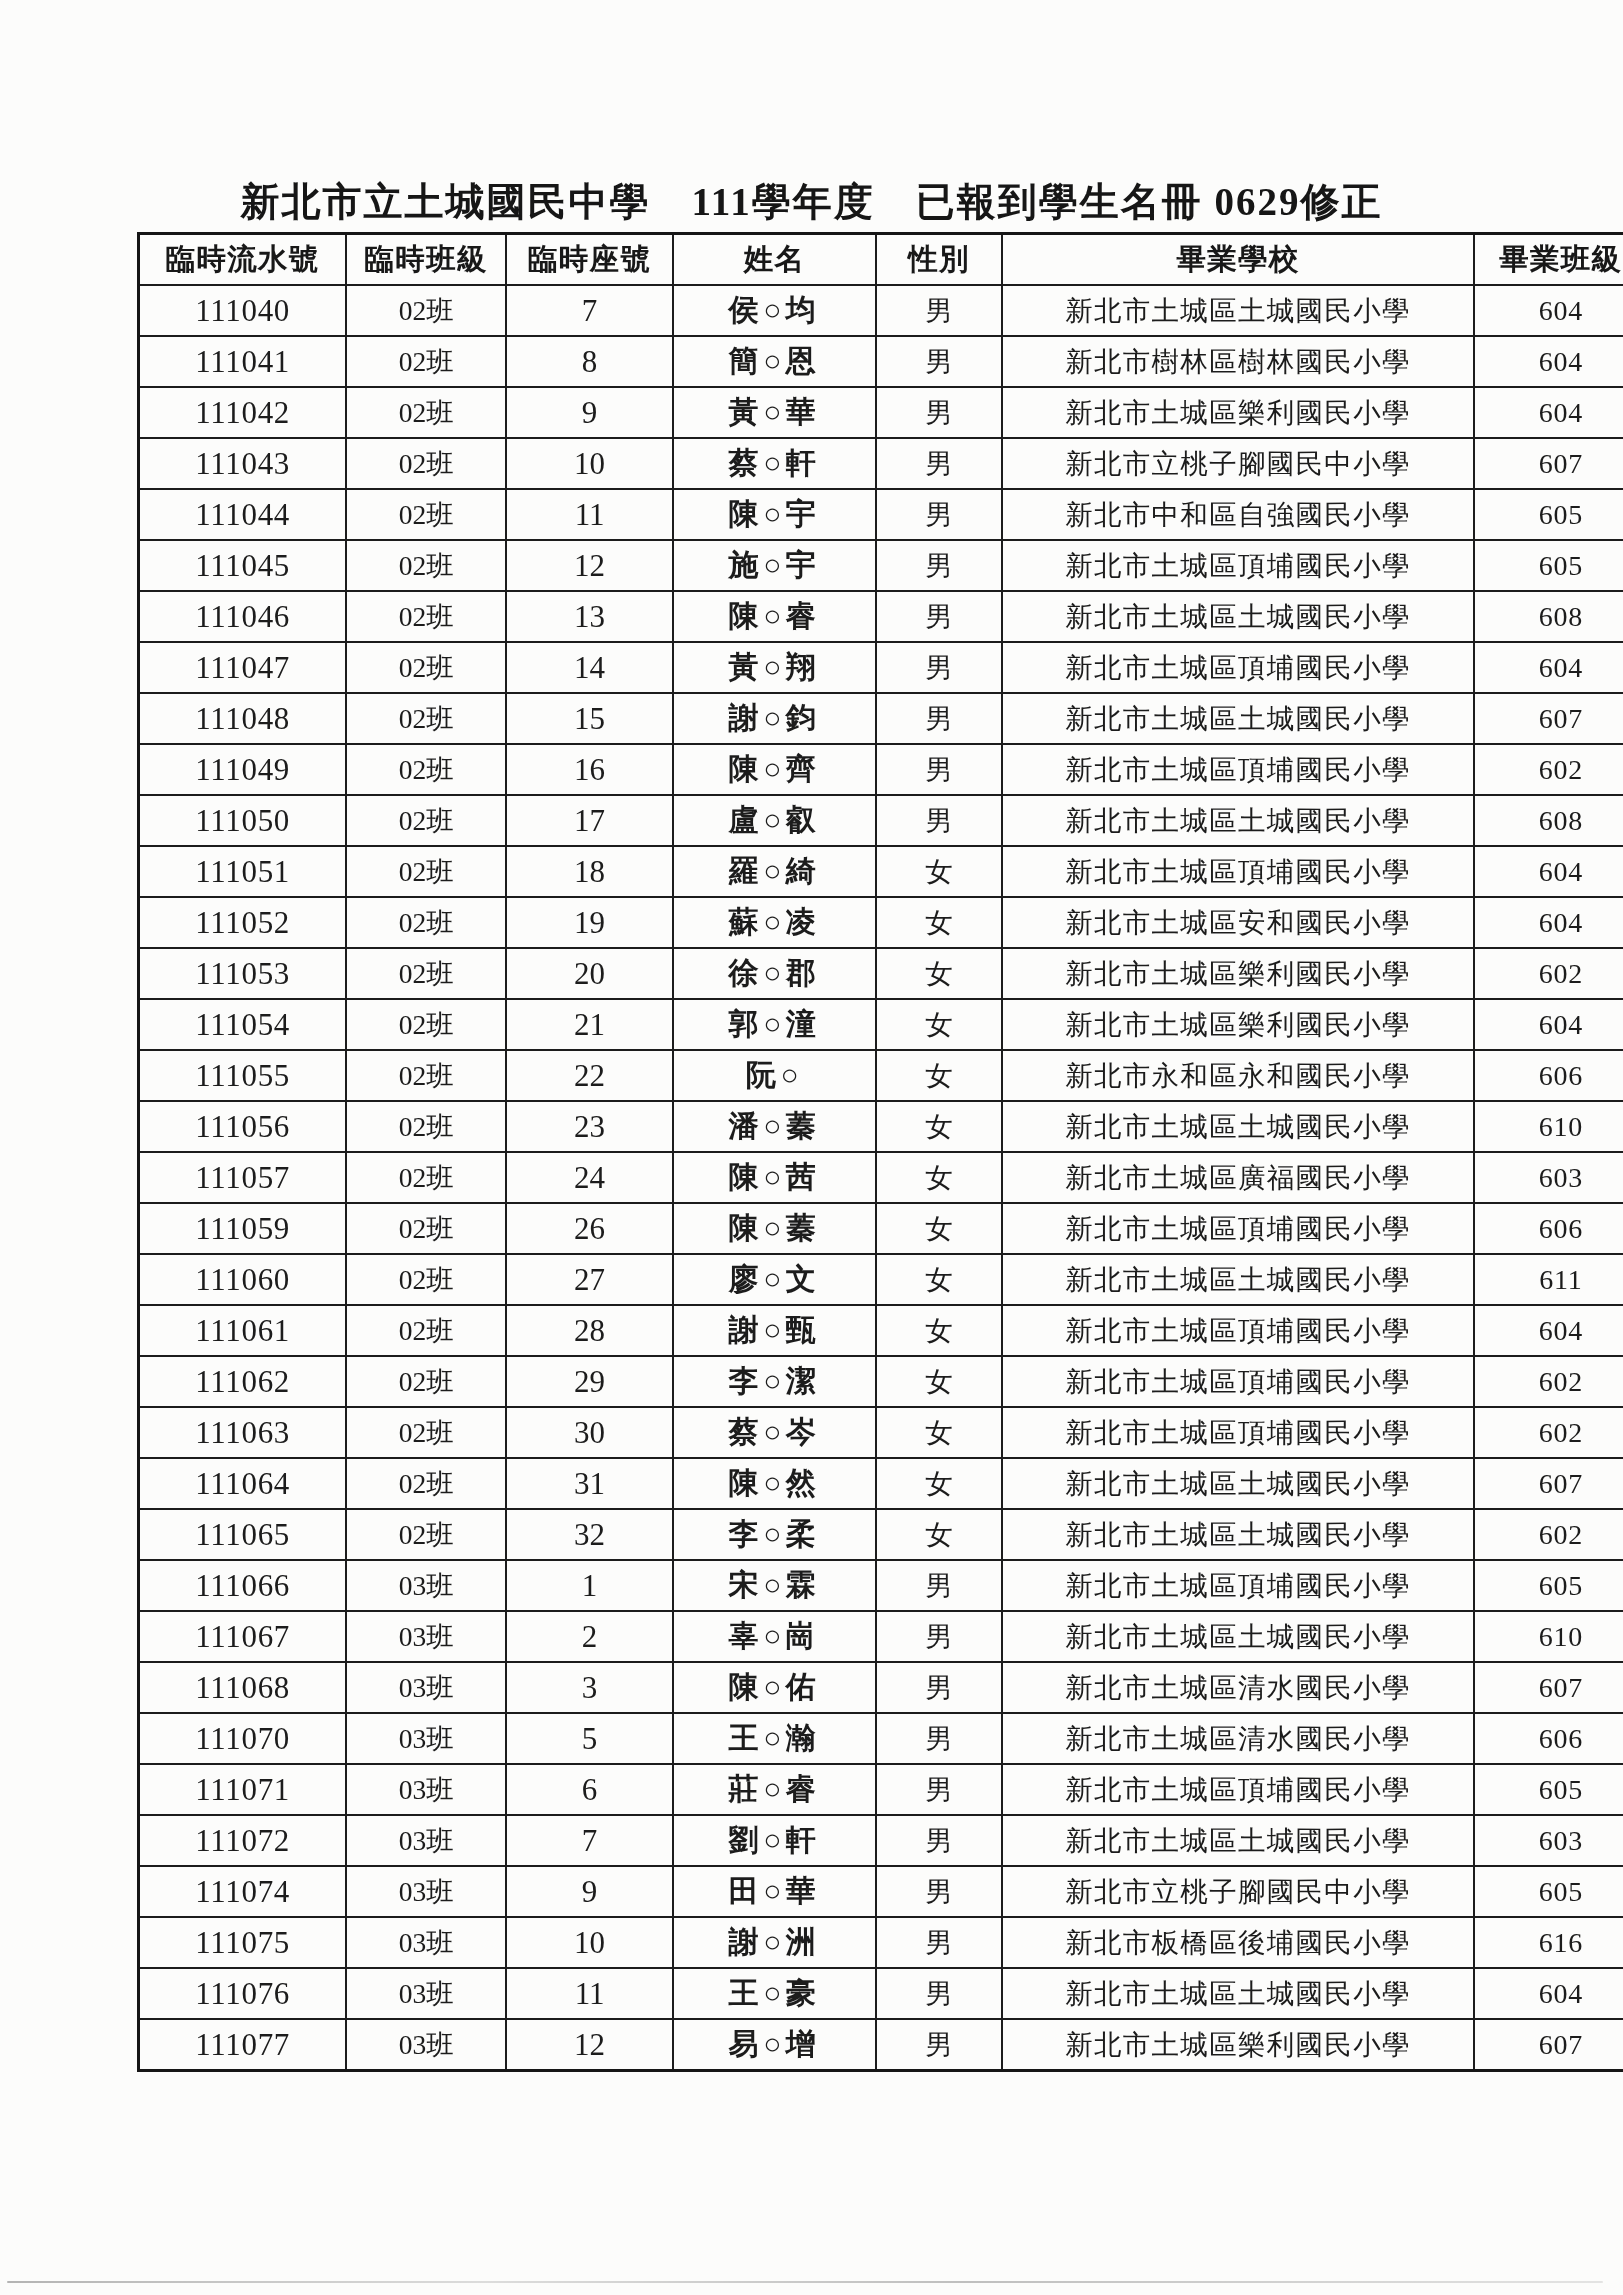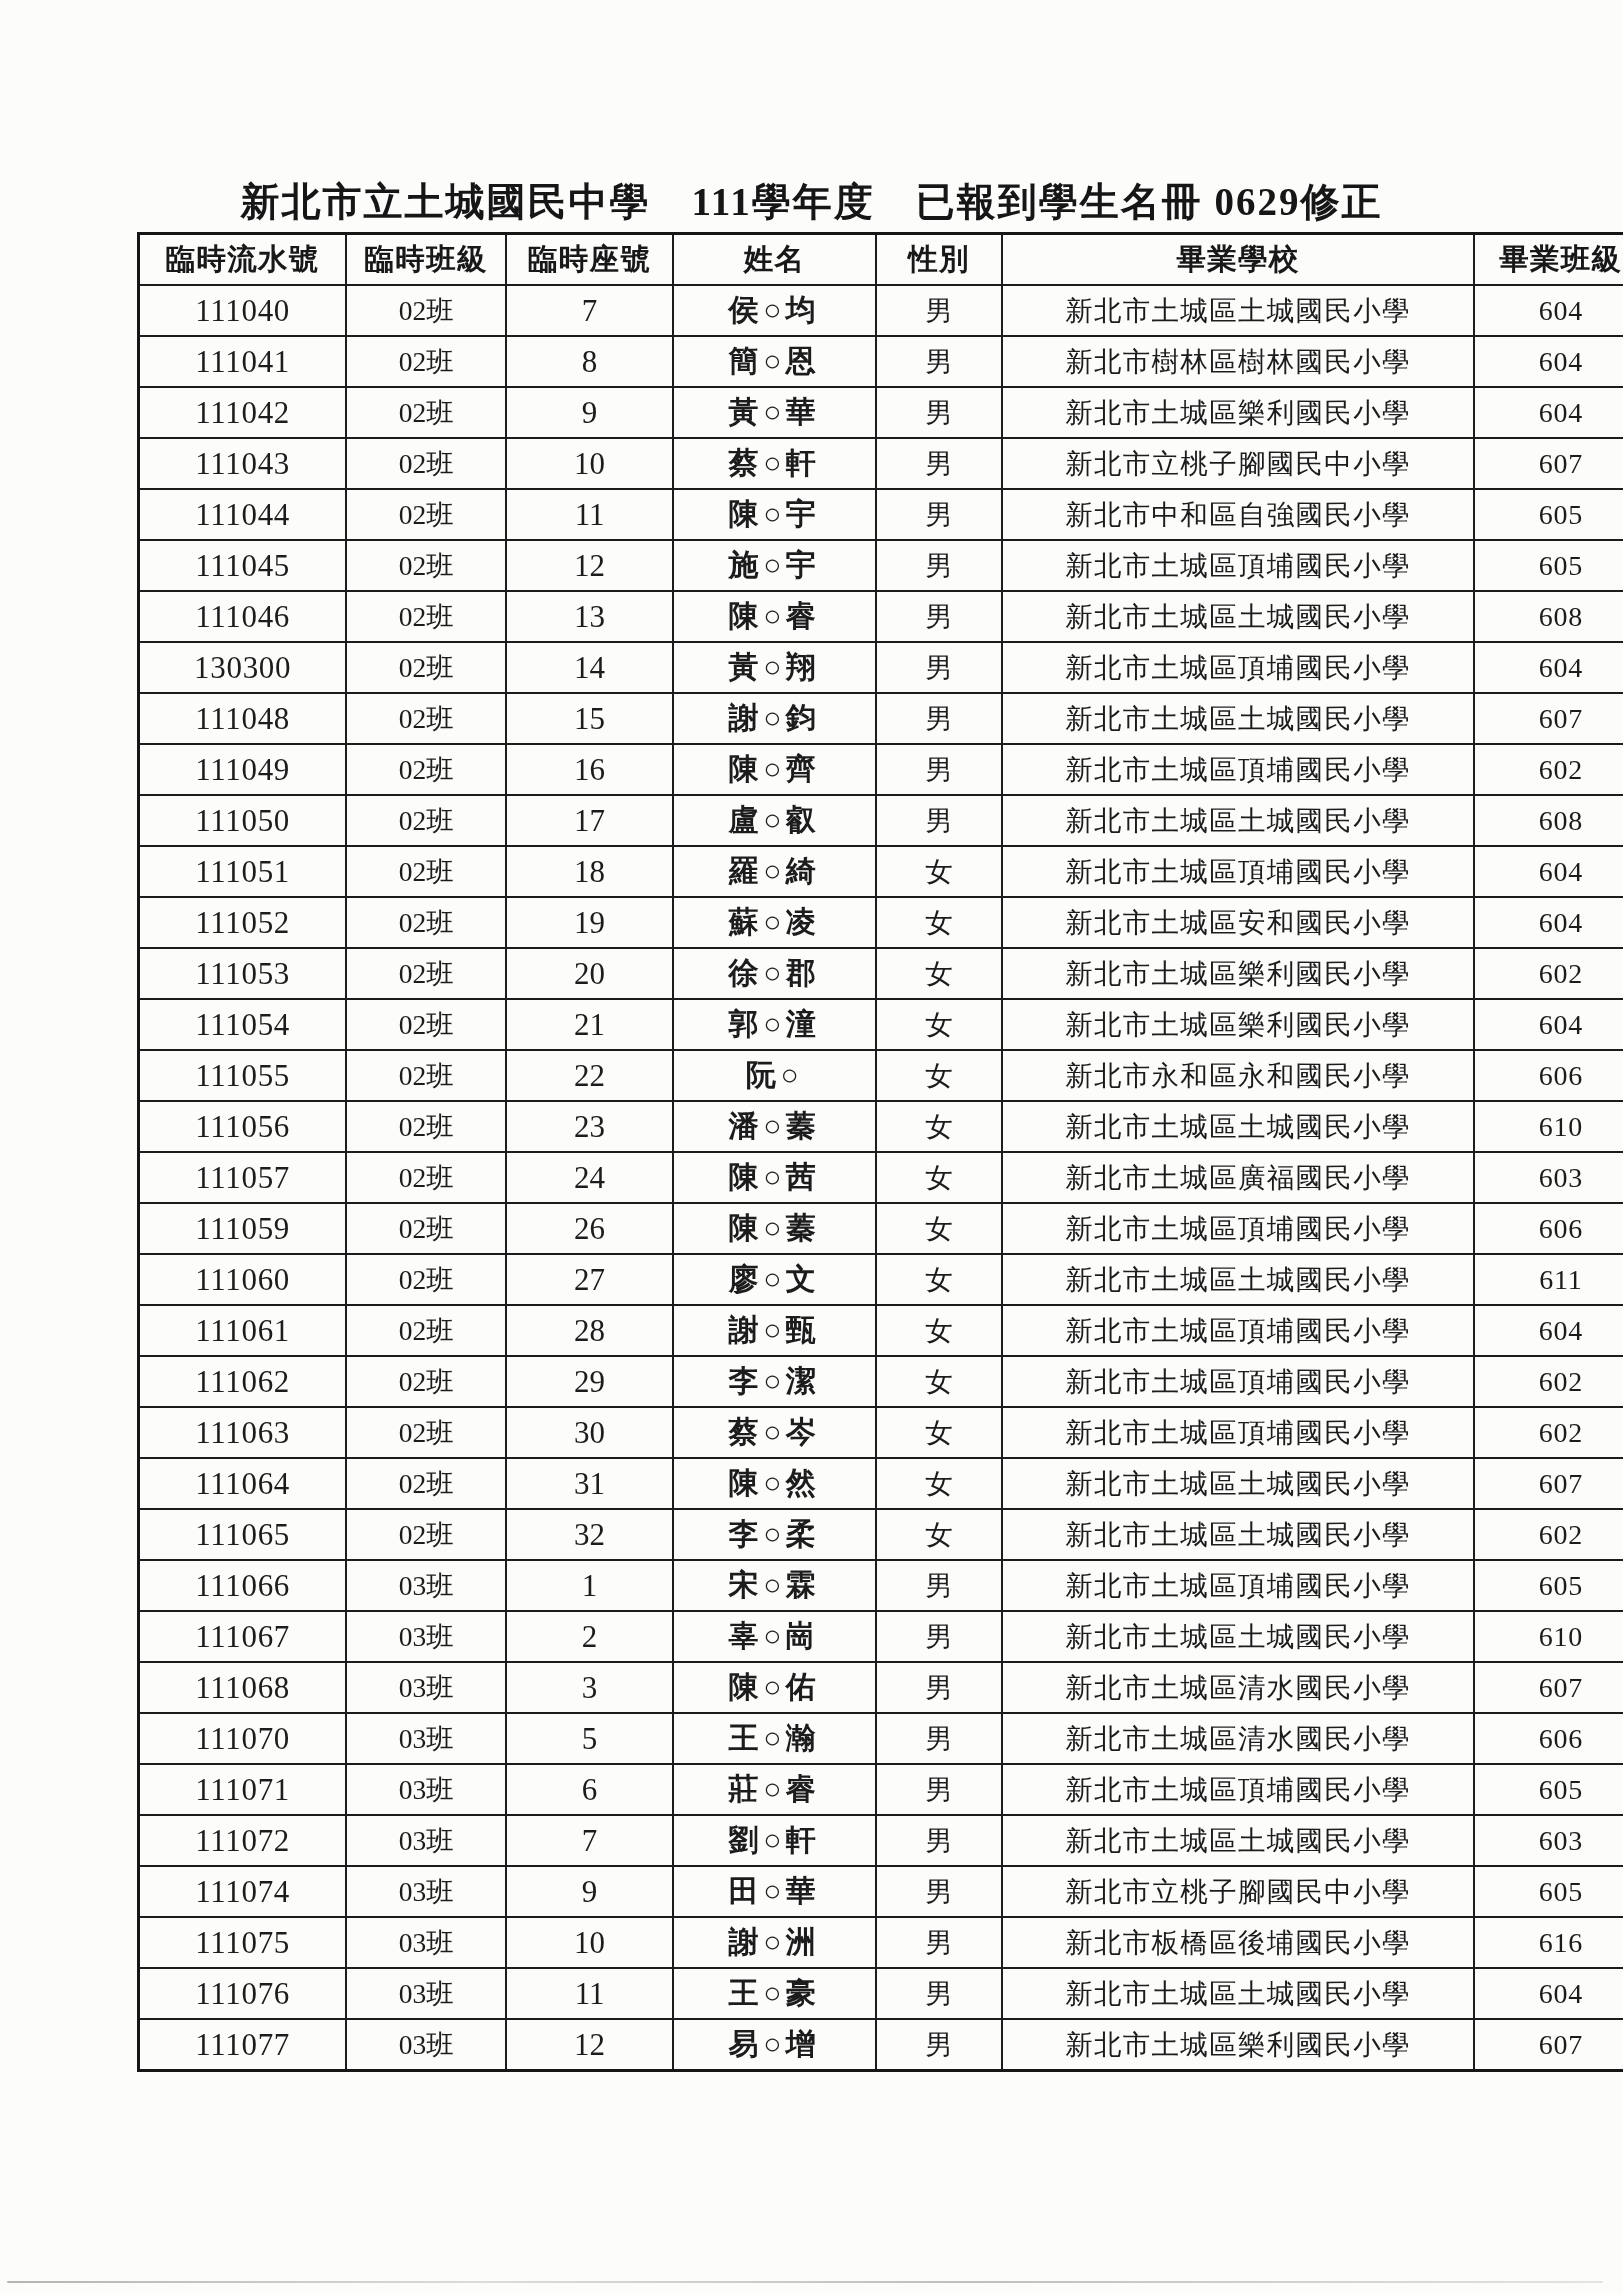--- a/index.html
+++ b/index.html
@@ -173,21 +173,21 @@
         <tr>
           <td class="c0">111046</td>
           <td class="c1">02班</td>
           <td class="c2">13</td>
           <td class="c3">陳○睿</td>
           <td class="c4">男</td>
           <td class="c5">新北市土城區土城國民小學</td>
           <td class="c6">608</td>
         </tr>
         <tr>
-          <td class="c0">130300</td>
+          <td class="c0">111047</td>
           <td class="c1">02班</td>
           <td class="c2">14</td>
           <td class="c3">黃○翔</td>
           <td class="c4">男</td>
           <td class="c5">新北市土城區頂埔國民小學</td>
           <td class="c6">604</td>
         </tr>
         <tr>
           <td class="c0">111048</td>
           <td class="c1">02班</td>

